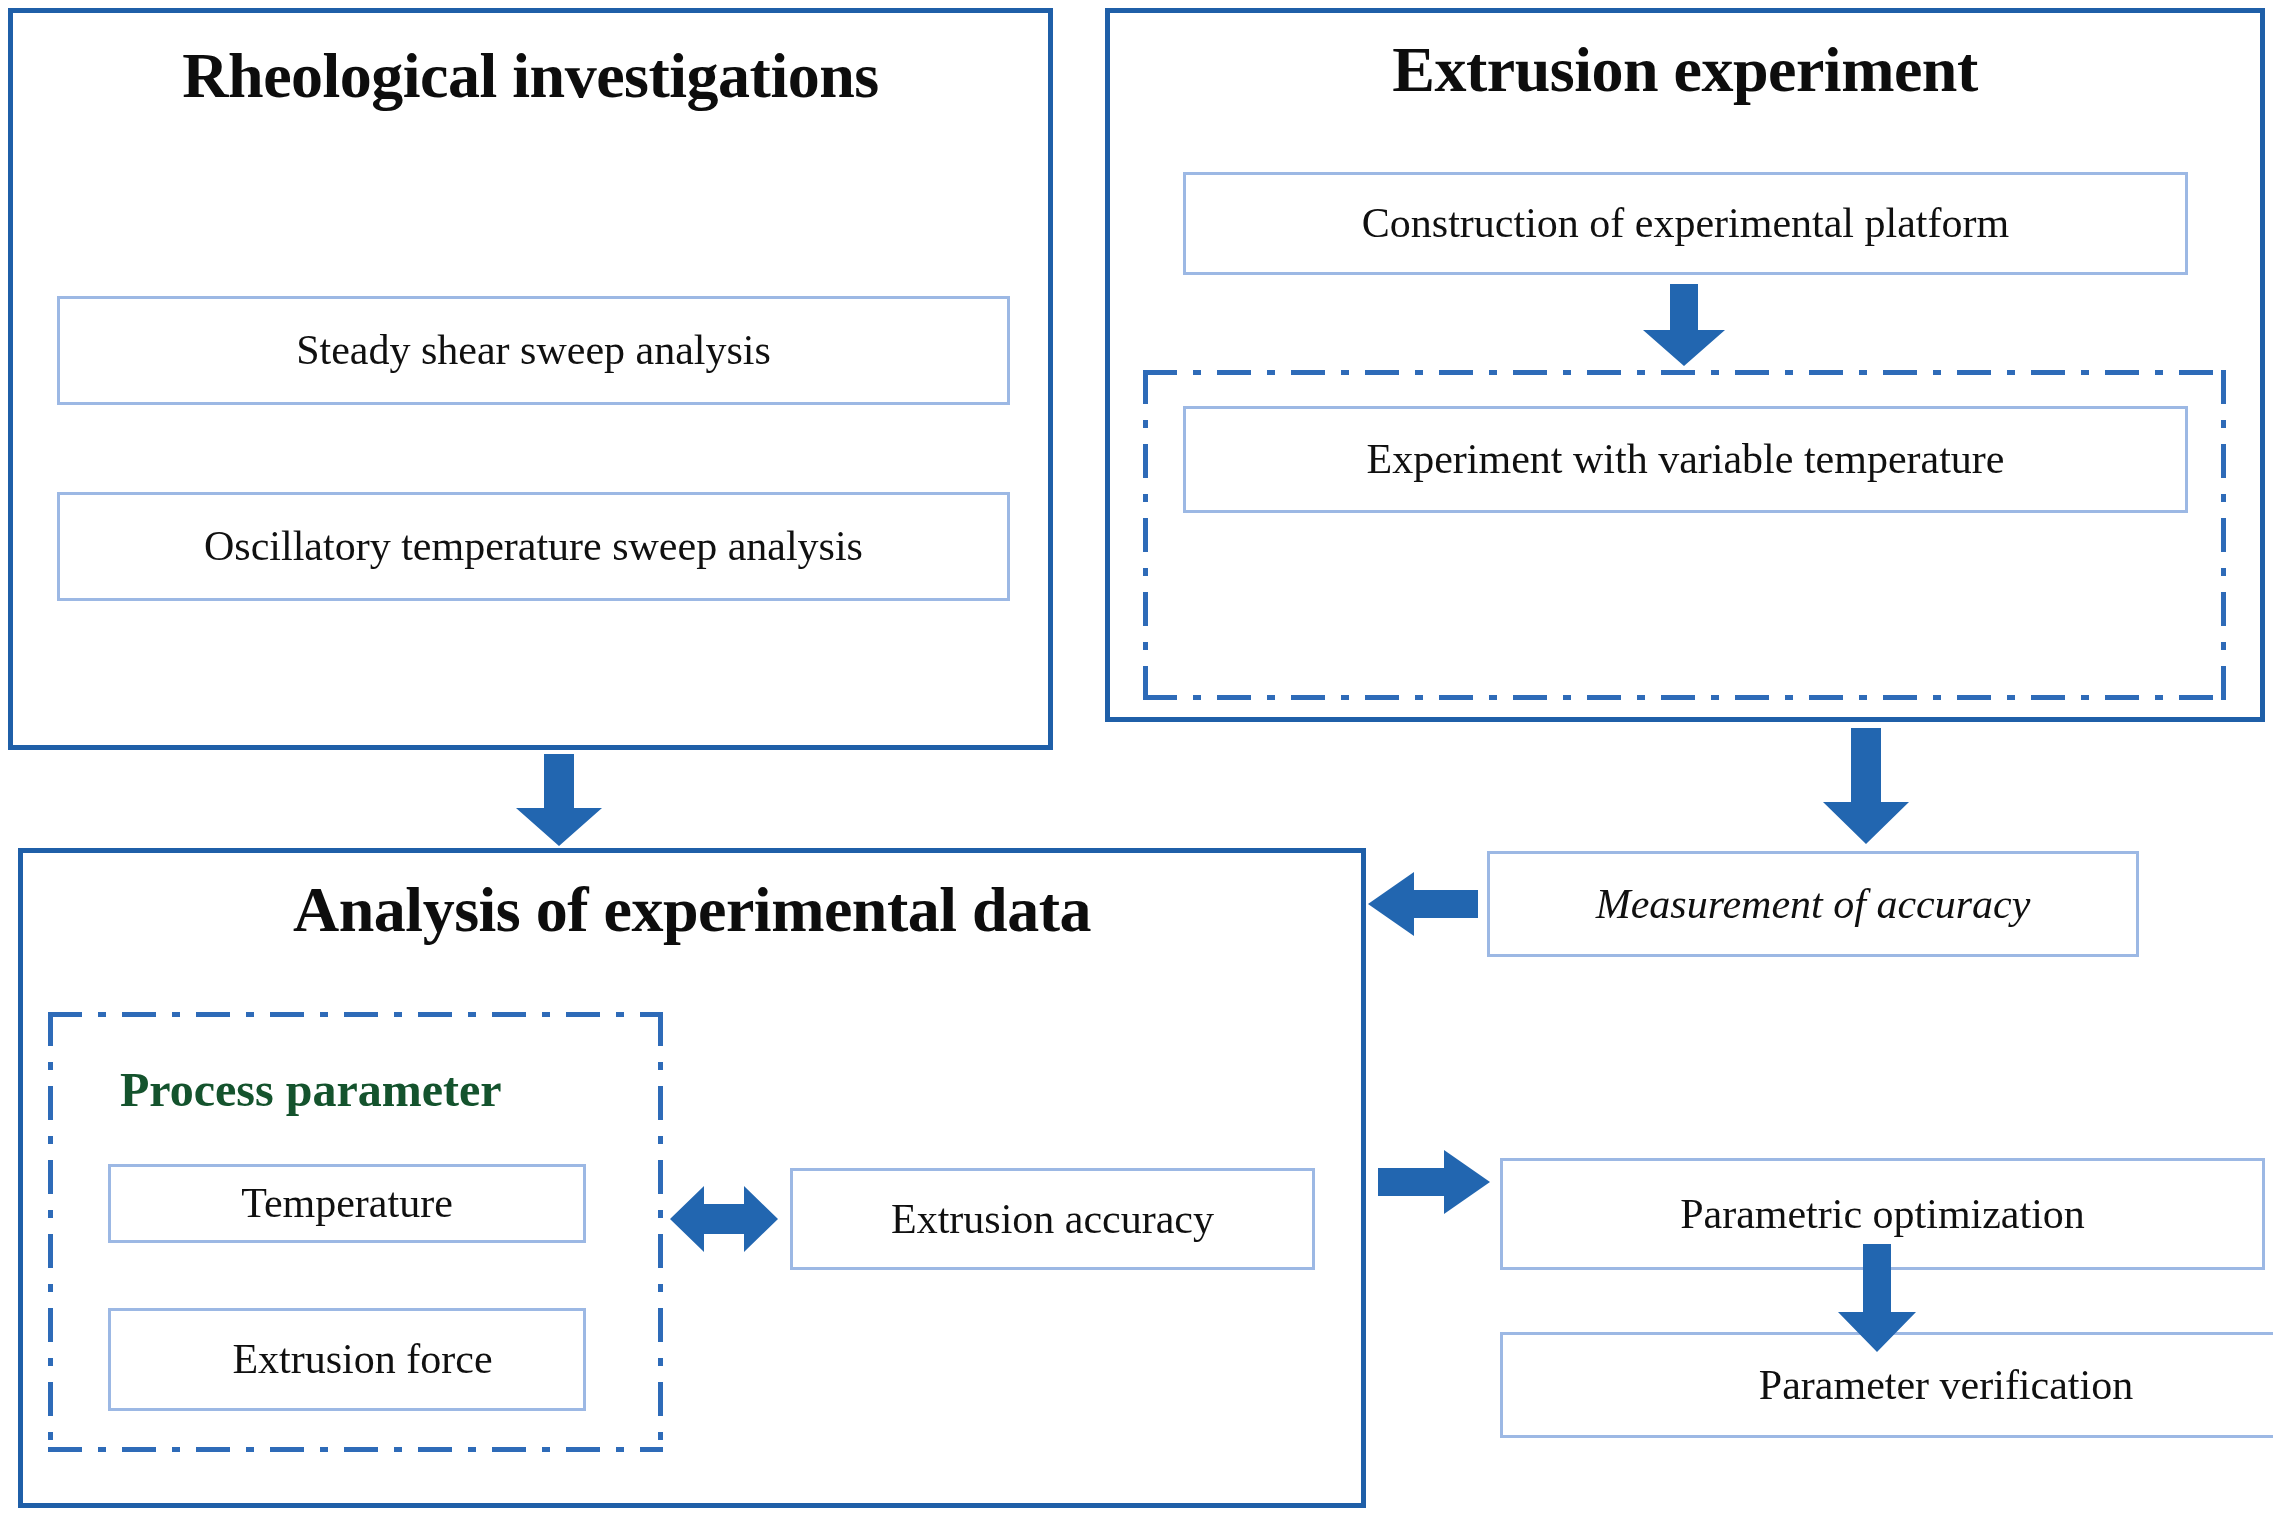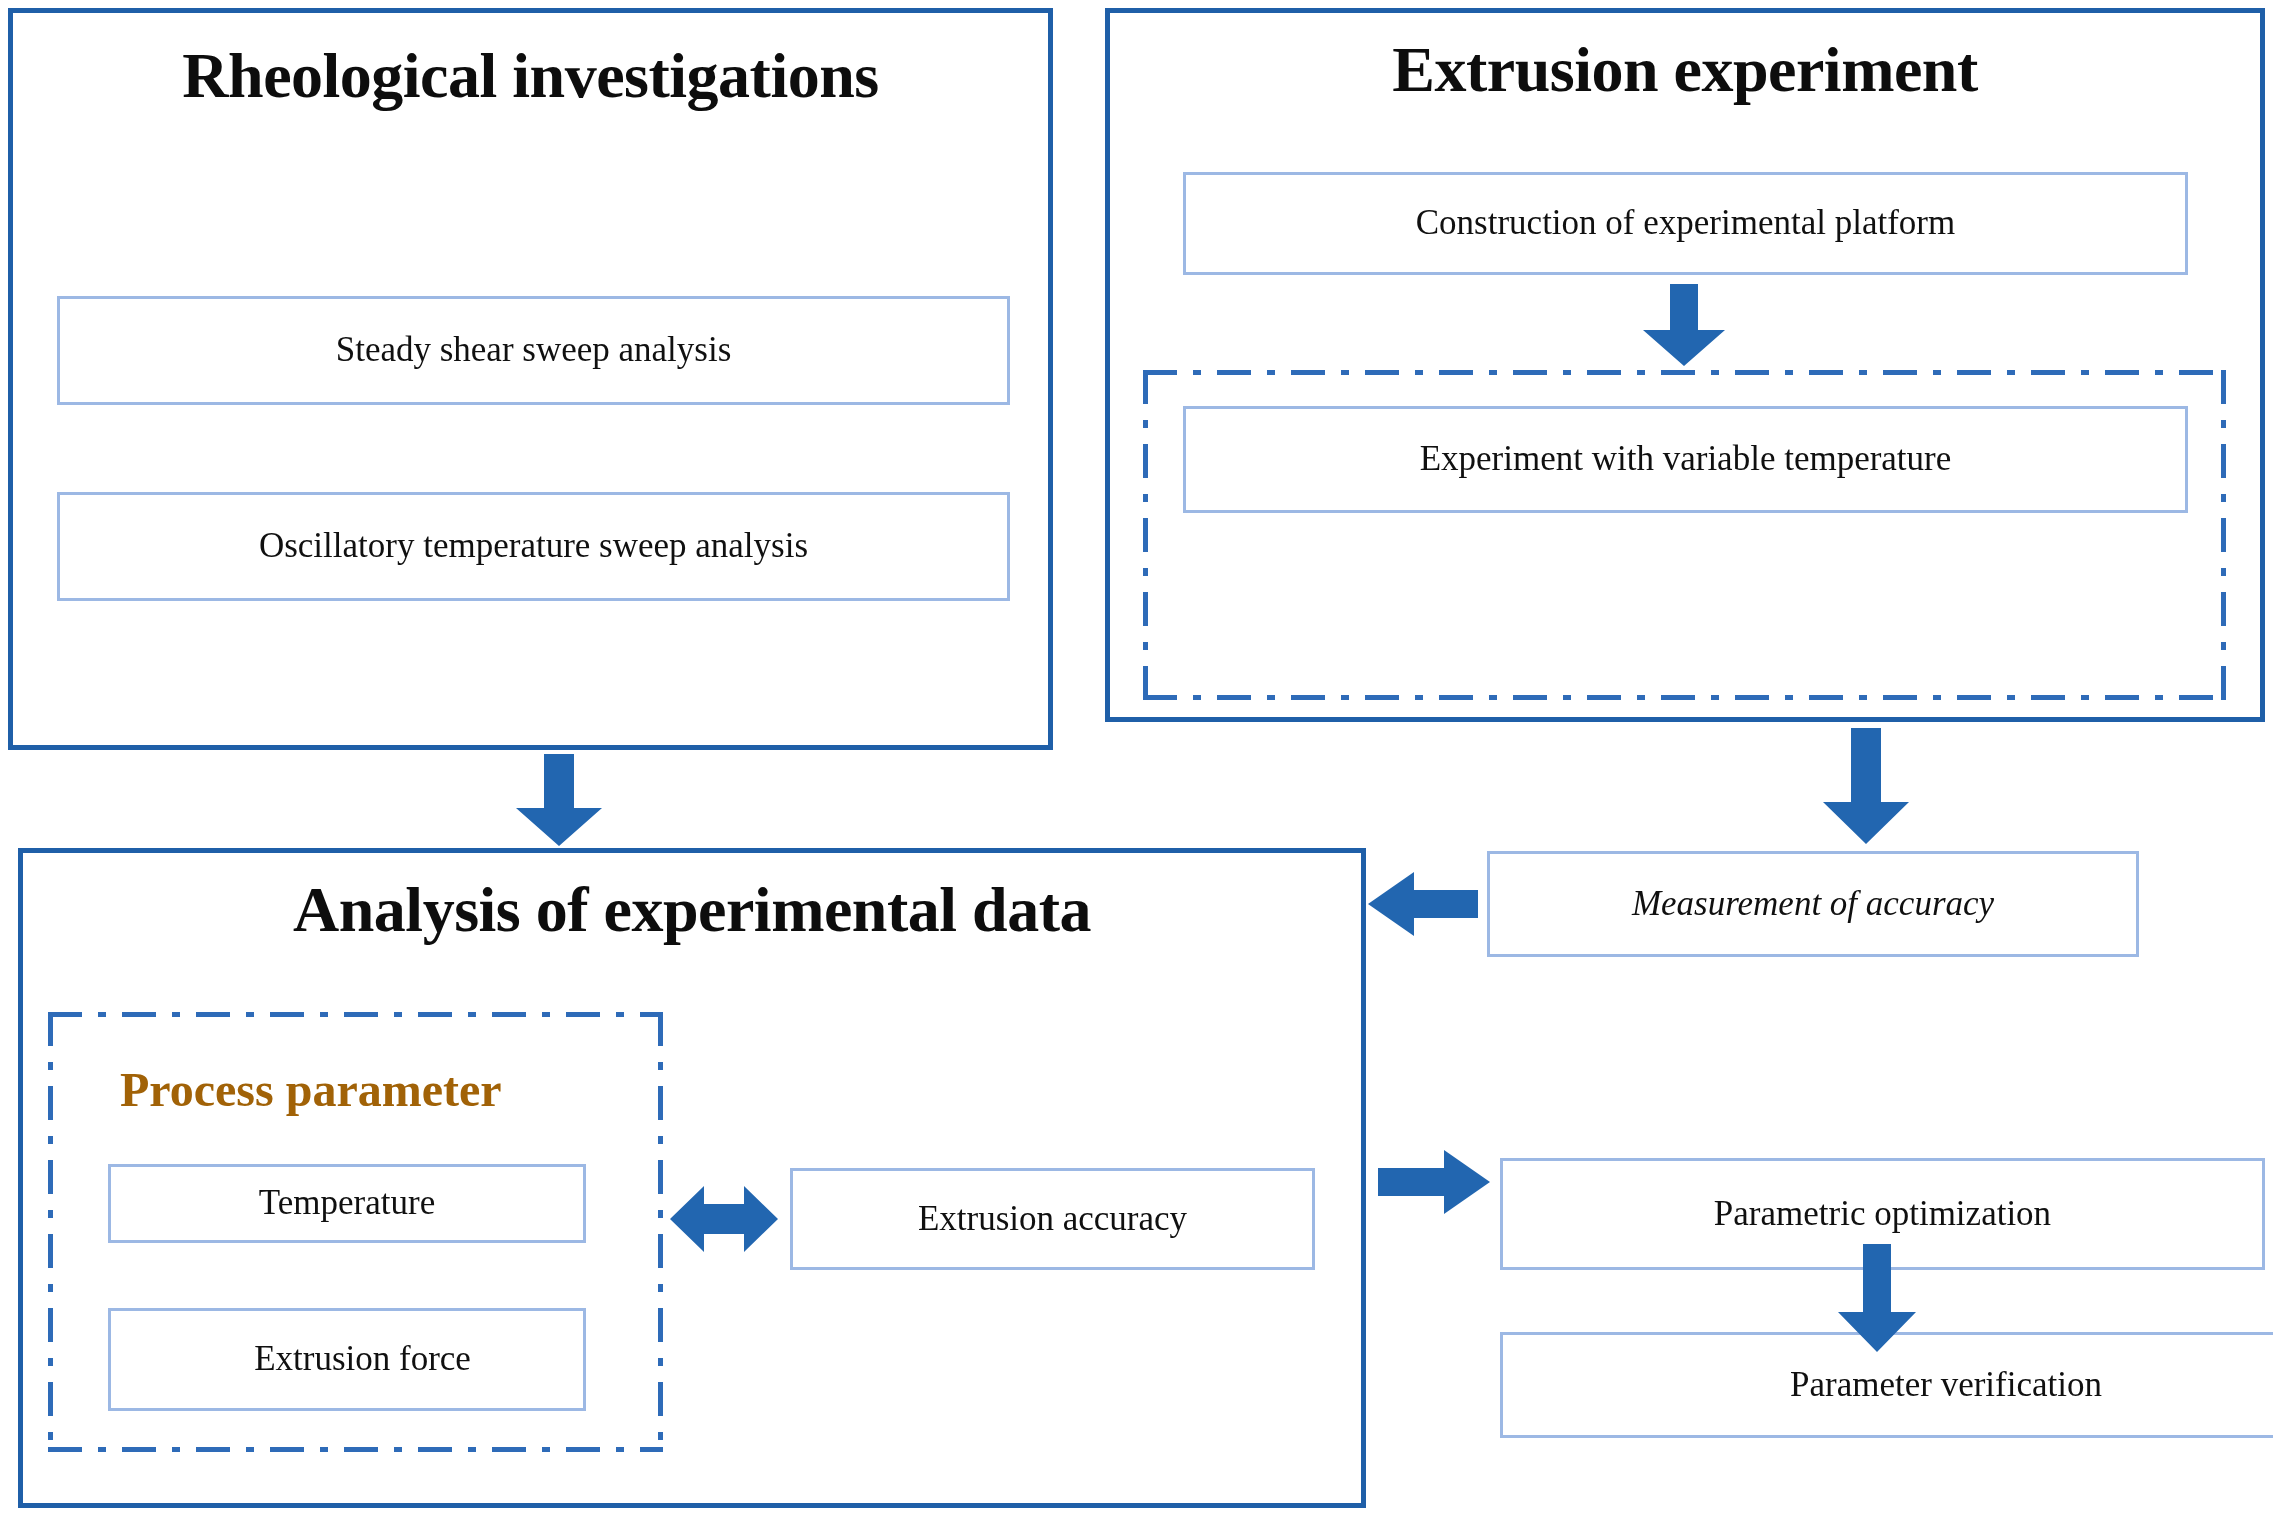--- a/index.html
+++ b/index.html
@@ -39,21 +39,21 @@
   
   .box {
     position: absolute;
     box-sizing: border-box;
     border: 3px solid #9CB8E4;
     background: #ffffff;
     display: flex;
     align-items: center;
     justify-content: center;
     color: #101010;
-    font-size: 35px;
+    font-size: 42px;
     line-height: 1.1;
     white-space: nowrap;
   }
   
   .dashdot-gfx {
     position: absolute;
     box-sizing: border-box;
     border: 0;
     background-color: transparent;
     background-image:
@@ -63,21 +63,21 @@
       repeating-linear-gradient(to bottom, #2E6BB8 0 34px, transparent 34px 50px, #2E6BB8 50px 58px, transparent 58px 74px);
     background-size: 100% 5px, 100% 5px, 5px 100%, 5px 100%;
     background-position: 0 0, 0 100%, 0 0, 100% 0;
     background-repeat: no-repeat;
   }
 
   .group-label {
     position: absolute;
     font-weight: bold;
     font-size: 48px;
-    color: #a16207;
+    color: #14532d;
     white-space: nowrap;
   }
 
   
   .arrow {
     position: absolute;
     display: block;
   }
 </style>
 </head>

